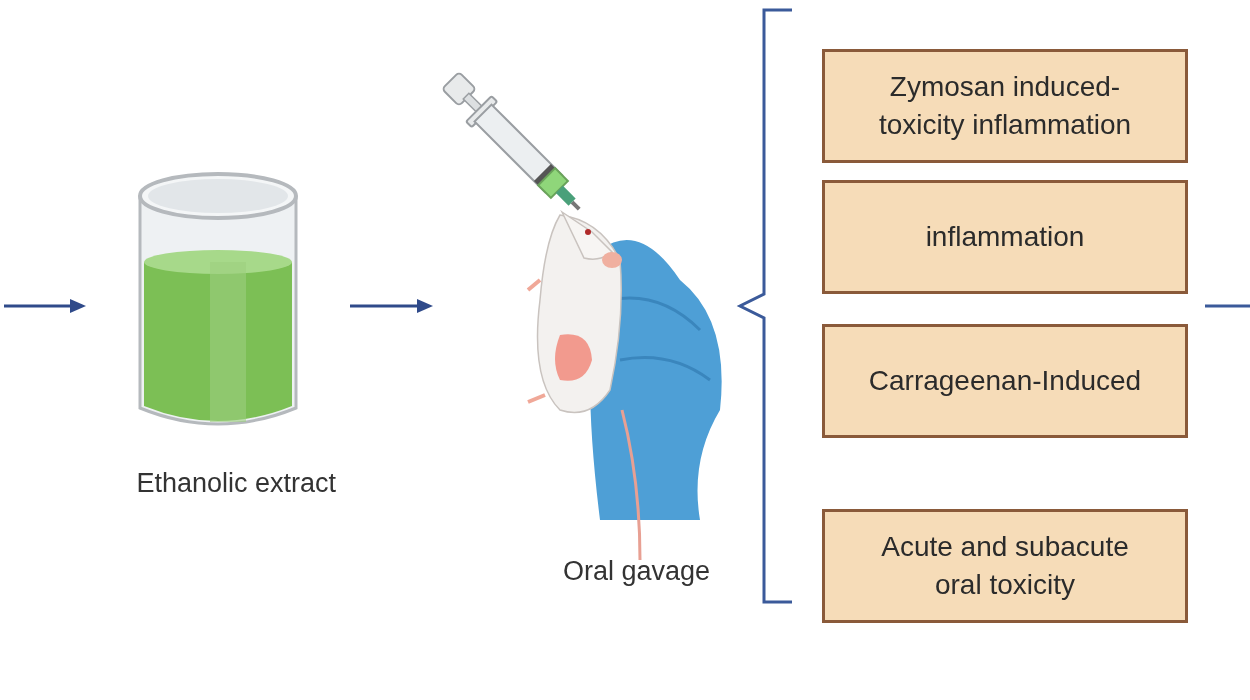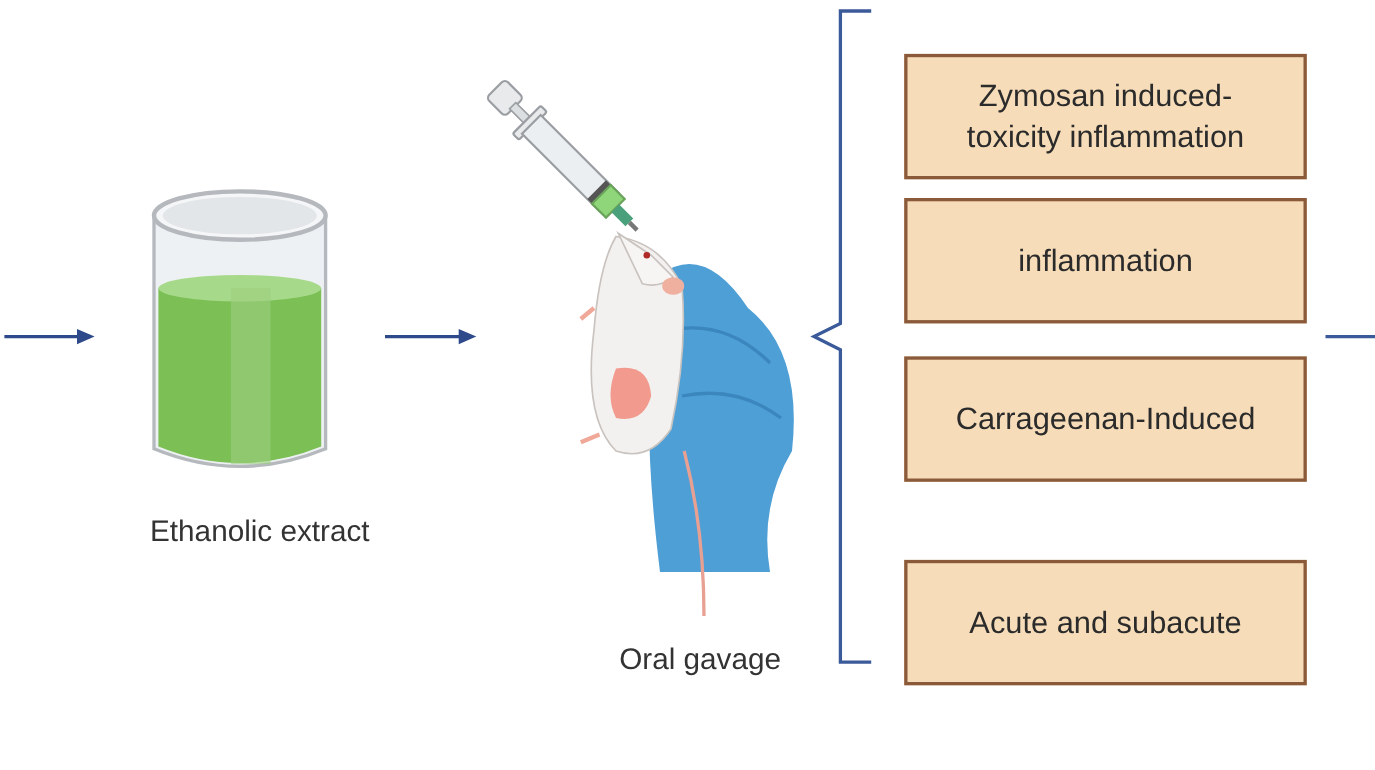--- a/index.html
+++ b/index.html
@@ -62,35 +62,36 @@
     <circle cx="588" cy="232" r="3" fill="#b02a2a"></circle>
     <ellipse cx="612" cy="260" rx="10" ry="8" fill="#f0b0a0"></ellipse>
     <path d="M560,335 Q590,330 592,360 Q585,385 560,380 Q550,360 560,335 Z" fill="#f29a8e"></path>
     <path d="M622,410 Q640,480 640,560" stroke="#e8a093" stroke-width="3" fill="none"></path>
     <path d="M540,280 L528,290" stroke="#f0a898" stroke-width="4"></path>
     <path d="M545,395 L528,402" stroke="#f0a898" stroke-width="4"></path>
   </g>
 </svg>
 
 <div class="abs label" style="left:100px;top:468px;width:236px;">Ethanolic extract</div>
-<div class="abs label" style="left:490px;top:584px;width:220px;">Oral gavage</div>
+<div class="abs label" style="left:490px;top:556px;width:220px;">Oral gavage</div>
 
 <div class="box" style="top:49px;">
   <div>
       <div>Zymosan induced-</div>
   <div>toxicity inflammation</div>
     </div>
 </div>
 <div class="box" style="top:180px;">
   <div>
   <div>inflammation</div>
     </div>
 </div>
 <div class="box" style="top:324px;">
   <div>
       <div>Carrageenan-Induced</div>
     </div>
 </div>
 <div class="box" style="top:465px;margin-top:44px;">
   <div>
       <div>Acute and subacute</div>
+  <div>oral toxicity</div>
     </div>
 </div>
 
 </body></html>

